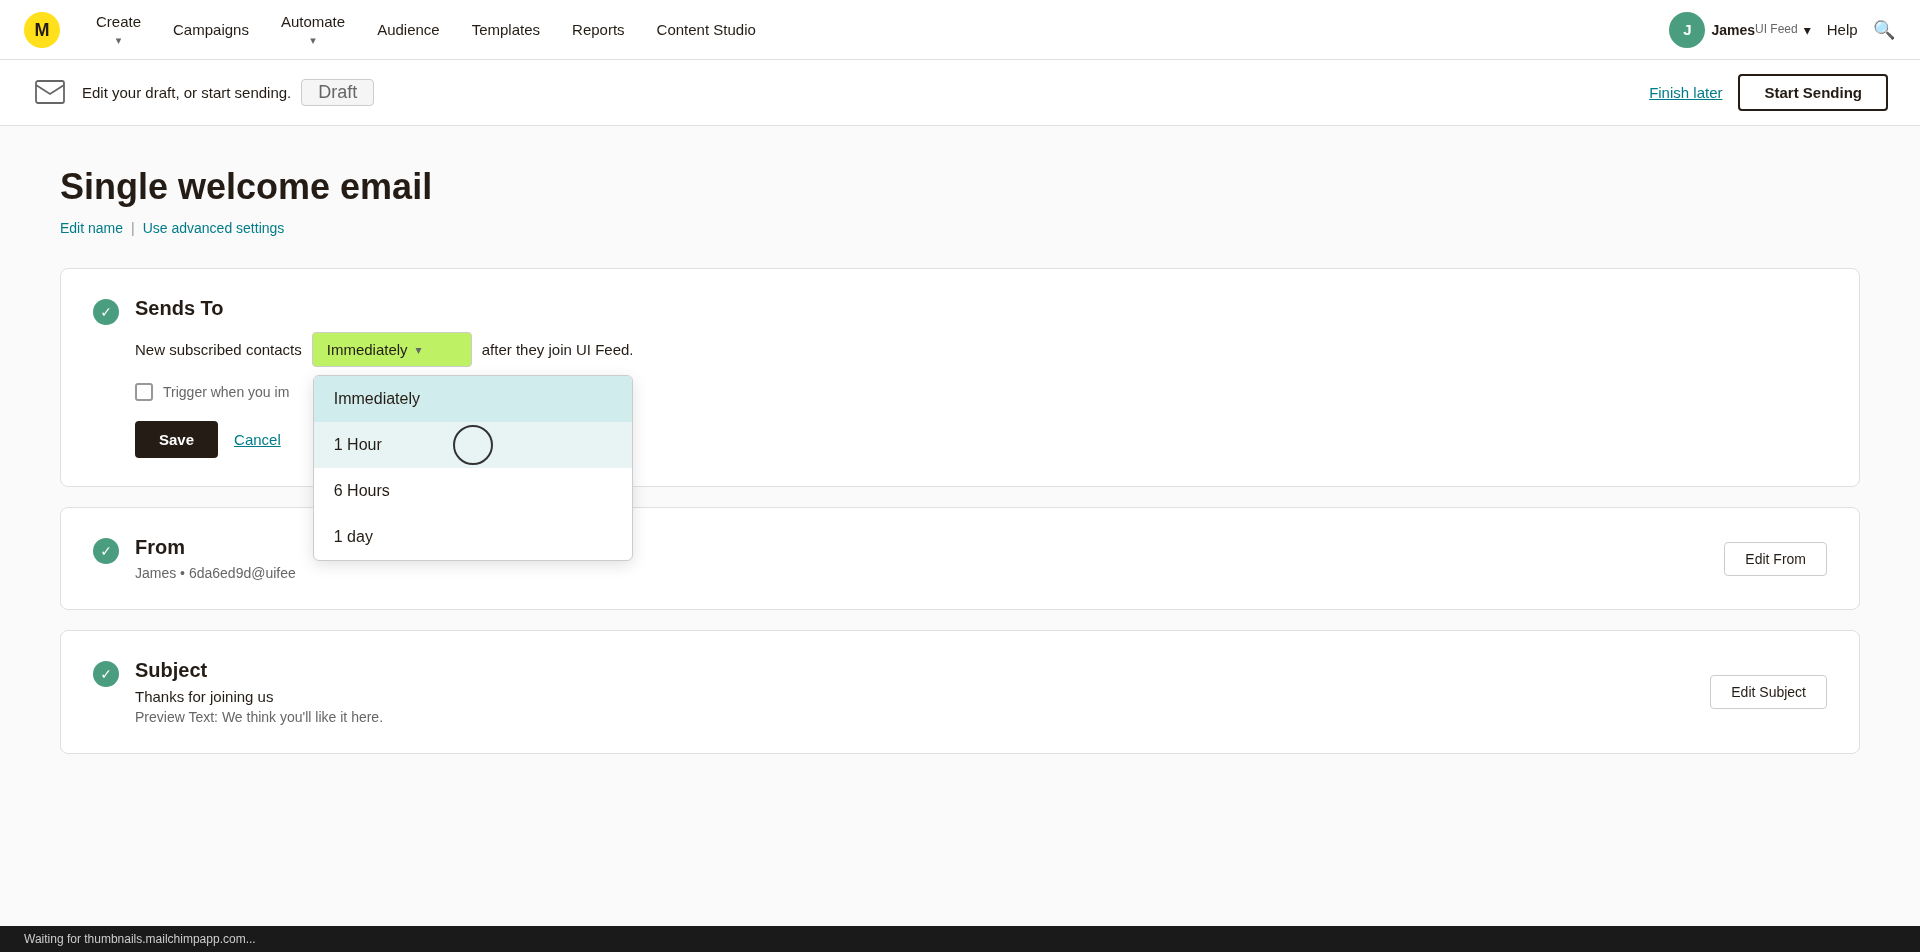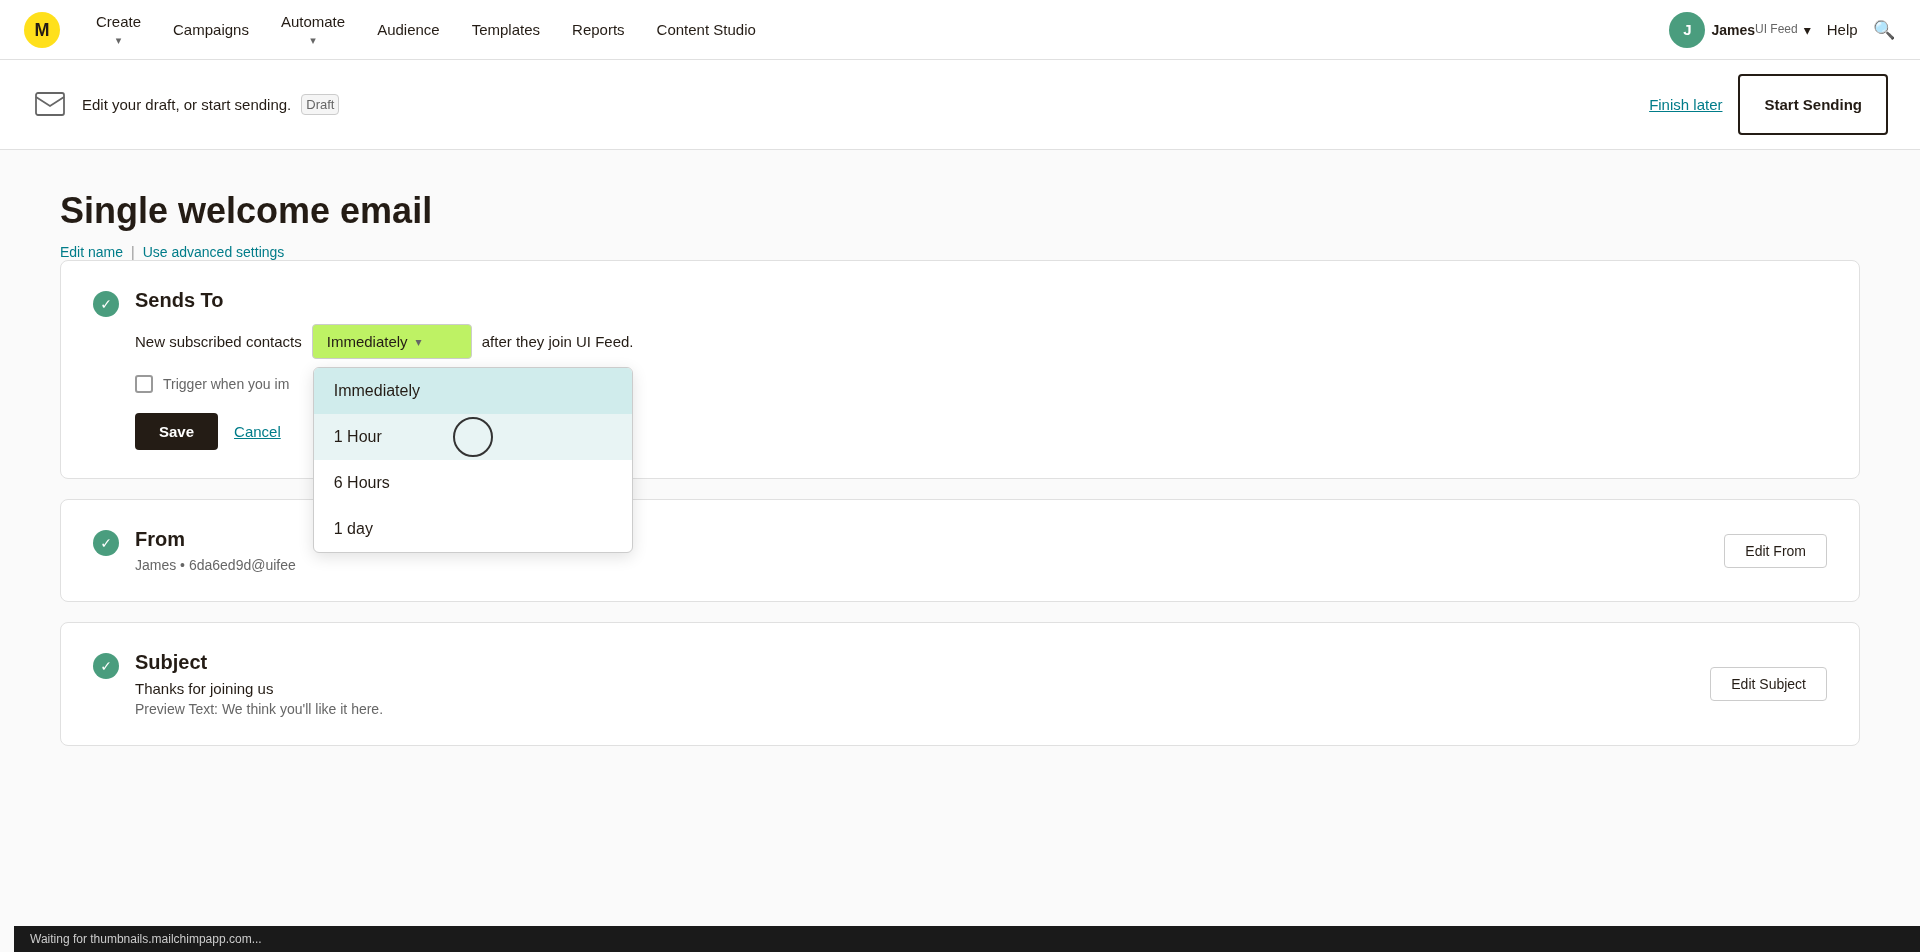--- a/index.html
+++ b/index.html
@@ -35,37 +35,37 @@
 
     
     .draft-bar {
       display: flex; align-items: center; padding: 14px 32px;
       border-bottom: 1px solid #e0e0e0; background: #fff;
     }
     .draft-bar-icon { width: 36px; height: 36px; margin-right: 14px; }
     .draft-bar-text { font-size: 15px; font-weight: 500; color: #241c15; }
     .draft-badge {
       margin-left: 10px; background: #f5f5f5; border: 1px solid #ccc;
-      border-radius: 4px; padding: 2px 4px; font-size: 13px; color: #666;
+      border-radius: 4px; padding: 2px 16px; font-size: 18px; color: #666;
     }
     .draft-bar-right { margin-left: auto; display: flex; align-items: center; gap: 16px; }
     .finish-later-btn {
       background: none; border: none; color: #007c89; font-size: 15px;
       font-weight: 500; cursor: pointer; text-decoration: underline;
     }
     .start-sending-btn {
       background: #fff; border: 2px solid #241c15; color: #241c15;
-      padding: 20px 24px; border-radius: 4px; font-size: 15px;
+      padding: 8px 24px; border-radius: 4px; font-size: 15px;
       font-weight: 600; cursor: pointer;
     }
 
     
     .main-content { padding: 40px 60px; background: #fafafa; min-height: calc(100vh - 120px); }
     .page-title { font-size: 36px; font-weight: 700; color: #241c15; margin-bottom: 12px; }
-    .page-meta { display: flex; align-items: center; gap: 8px; }
+    .page-meta { display: flex; align-items: center; gap: 8px; margin-bottom: 32px; }
     .edit-name-link { color: #007c89; font-size: 14px; cursor: pointer; text-decoration: none; }
     .meta-divider { color: #999; }
     .use-advanced-link { color: #007c89; font-size: 14px; cursor: pointer; text-decoration: none; }
 
     
     .section-card {
       background: #fff; border: 1px solid #e0e0e0; border-radius: 8px;
       padding: 28px 32px; margin-bottom: 20px; position: relative;
     }
     .section-header { display: flex; align-items: flex-start; gap: 16px; }
@@ -130,23 +130,23 @@
     
     .cursor-circle {
       position: absolute; width: 40px; height: 40px;
       border: 2.5px solid #333; border-radius: 50%;
       top: 50%; left: 50%; transform: translate(-50%, -50%);
       pointer-events: none;
     }
 
     
     .status-bar {
-      position: fixed; bottom: 0; left: 14px; right: 0;
+      position: fixed; bottom: 0; left: 0; right: 0;
       background: #1a1a1a; color: #ccc; font-size: 12px;
-      padding: 6px 16px; z-index: 9999;
+      padding: 6px 24px; z-index: 9999;
     }
   </style>
 </head>
 <body>
 
 <nav class="top-nav">
   <div class="nav-logo">
     <svg viewBox="0 0 36 36" fill="none" xmlns="http://www.w3.org/2000/svg">
       <circle cx="18" cy="18" r="18" fill="#FFE01B"></circle>
       <text x="18" y="24" text-anchor="middle" font-size="18" fill="#241c15" font-weight="bold">M</text>

